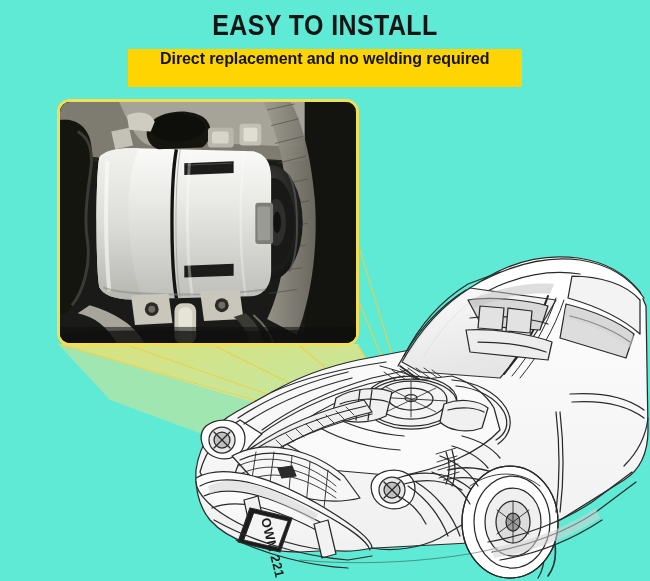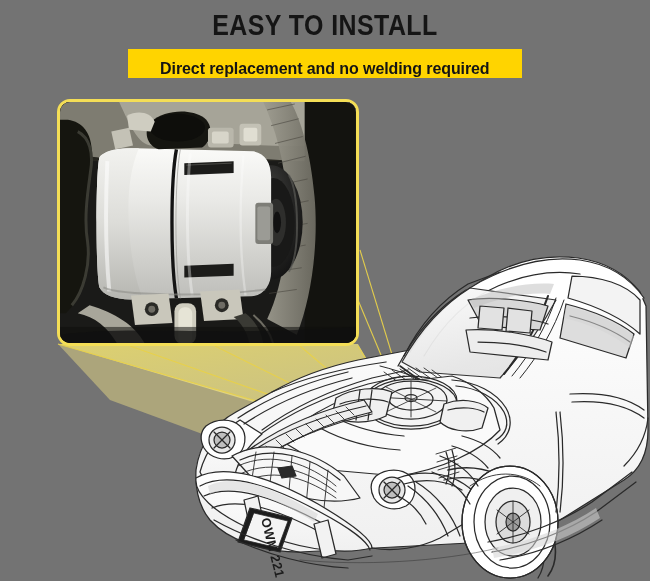--- a/index.html
+++ b/index.html
@@ -2,40 +2,40 @@
 <html><head>
 <meta charset="utf-8">
 <style>
   html,body{margin:0;padding:0;background:#ffffff;}
   body{
     width:650px;height:581px;
     font-family:"Liberation Sans", sans-serif;
     position:relative;overflow:hidden;
     -webkit-font-smoothing:antialiased;
   }
-  #stage{position:absolute;inset:0;background:#737373;}
+  #stage{position:absolute;inset:0;background:#5eead4;}
 
   
   .title{
     position:absolute;left:0;top:8px;width:650px;
     text-align:center;
     font-size:29px;line-height:34px;
     font-weight:bold;
     letter-spacing:0.5px;
     color:#151515;
     font-family:"Liberation Sans", sans-serif;
     transform:scaleX(0.86);
     transform-origin:50% 50%;
     white-space:nowrap;
   }
   .subbanner{
     position:absolute;left:128px;top:49px;
-    width:394px;height:29px;
+    width:394px;height:38px;
     background:#FFD400;
-    display:flex;align-items:flex-end;justify-content:center;
+    display:flex;align-items:flex-start;justify-content:center;
   }
   .subbanner span{
     font-size:16.5px;font-weight:bold;color:#141414;
     letter-spacing:-0.1px;white-space:nowrap;
     transform:scaleX(0.97);
   }
 
   
   .beam{position:absolute;left:0;top:0;width:650px;height:581px;pointer-events:none;}
 

